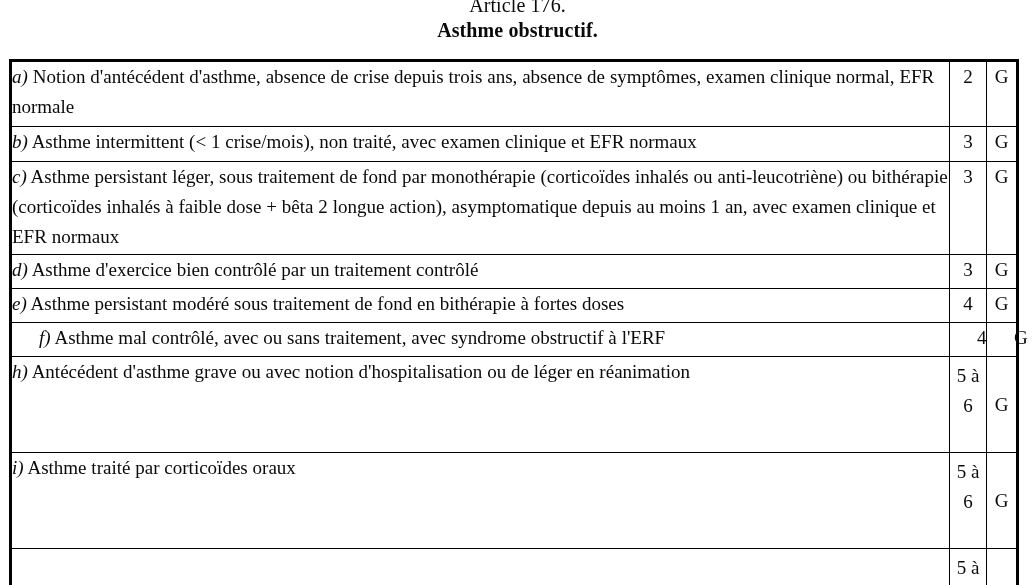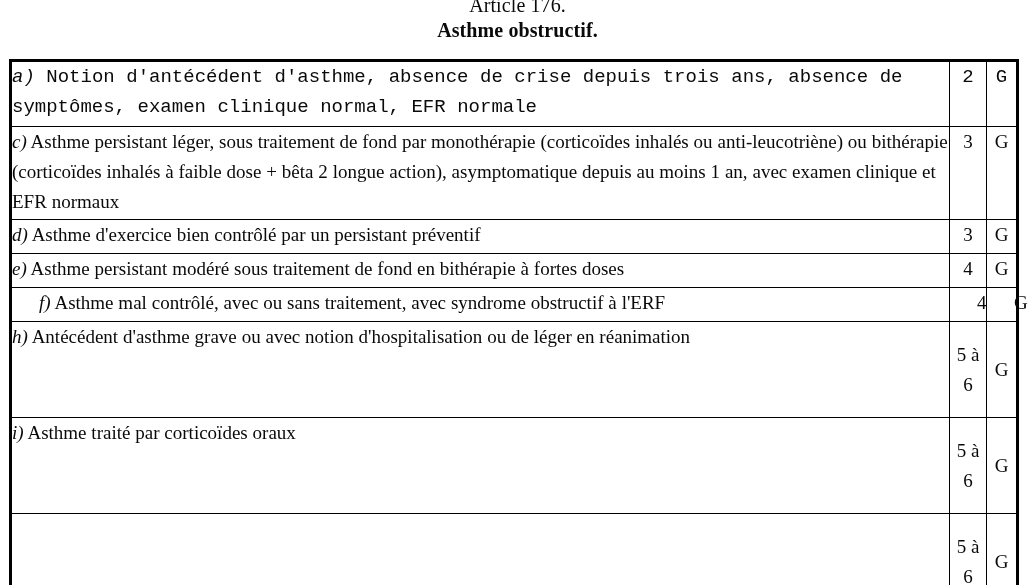--- a/index.html
+++ b/index.html
@@ -78,31 +78,31 @@
   .cell-grade {
     text-align: center;
     vertical-align: bottom;
     padding: 0 2px 3px 2px;
     white-space: pre-line;
   }
 
   
   .two-line .cell-val {
     vertical-align: top;
-    padding-top: 18px;
+    padding-top: 4px;
     padding-bottom: 0;
   }
   .two-line .cell-grade {
     vertical-align: top;
     padding-top: 33px;
     padding-bottom: 0;
   }
 
   
-  tr.r-a td { height: 64px; font-family: Liberation Mono, monospace; }
+  tr.r-a td { height: 64px; }
   tr.r-b td { height: 34px; }
   tr.r-c td { height: 92px; }
   tr.r-d td { height: 33px; }
   tr.r-e td { height: 33px; }
   tr.r-f td { height: 33px; padding-left: 27px; }
   tr.r-g td { height: 33px; }
   tr.r-h td { height: 62px; }
   tr.r-i td { height: 62px; }
   tr.r-j td { height: 62px; }
 </style>
@@ -123,29 +123,34 @@
       <col class="c-grade">
     </colgroup>
     <tbody>
 
       <tr class="r-a">
         <td class="cell-desc"><span class="marker">a)</span><span> Notion d'antécédent d'asthme, absence de crise depuis trois ans, absence de symptômes, examen clinique normal, EFR normale</span></td>
         <td class="cell-val">2</td>
         <td class="cell-grade">G</td>
       </tr>
 
+      <tr class="r-b">
+        <td class="cell-desc"><span class="marker">b)</span><span> Asthme intermittent (&lt; 1 crise/mois), non traité, avec examen clinique et EFR normaux</span></td>
+        <td class="cell-val">3</td>
+        <td class="cell-grade">G</td>
+      </tr>
 
       <tr class="r-c">
         <td class="cell-desc"><span class="marker">c)</span><span> Asthme persistant léger, sous traitement de fond par monothérapie (corticoïdes inhalés ou anti-leucotriène) ou bithérapie (corticoïdes inhalés à faible dose + bêta 2 longue action), asymptomatique depuis au moins 1 an, avec examen clinique et EFR normaux</span></td>
         <td class="cell-val">3</td>
         <td class="cell-grade">G</td>
       </tr>
 
       <tr class="r-d">
-        <td class="cell-desc"><span class="marker">d)</span><span> Asthme d'exercice bien contrôlé par un persistant préventif</span></td>
+        <td class="cell-desc"><span class="marker">d)</span><span> Asthme d'exercice bien contrôlé par un traitement contrôlé</span></td>
         <td class="cell-val">3</td>
         <td class="cell-grade">G</td>
       </tr>
 
       <tr class="r-e">
         <td class="cell-desc"><span class="marker">e)</span><span> Asthme persistant modéré sous traitement de fond en bithérapie à fortes doses</span></td>
         <td class="cell-val">4</td>
         <td class="cell-grade">G</td>
       </tr>
 

